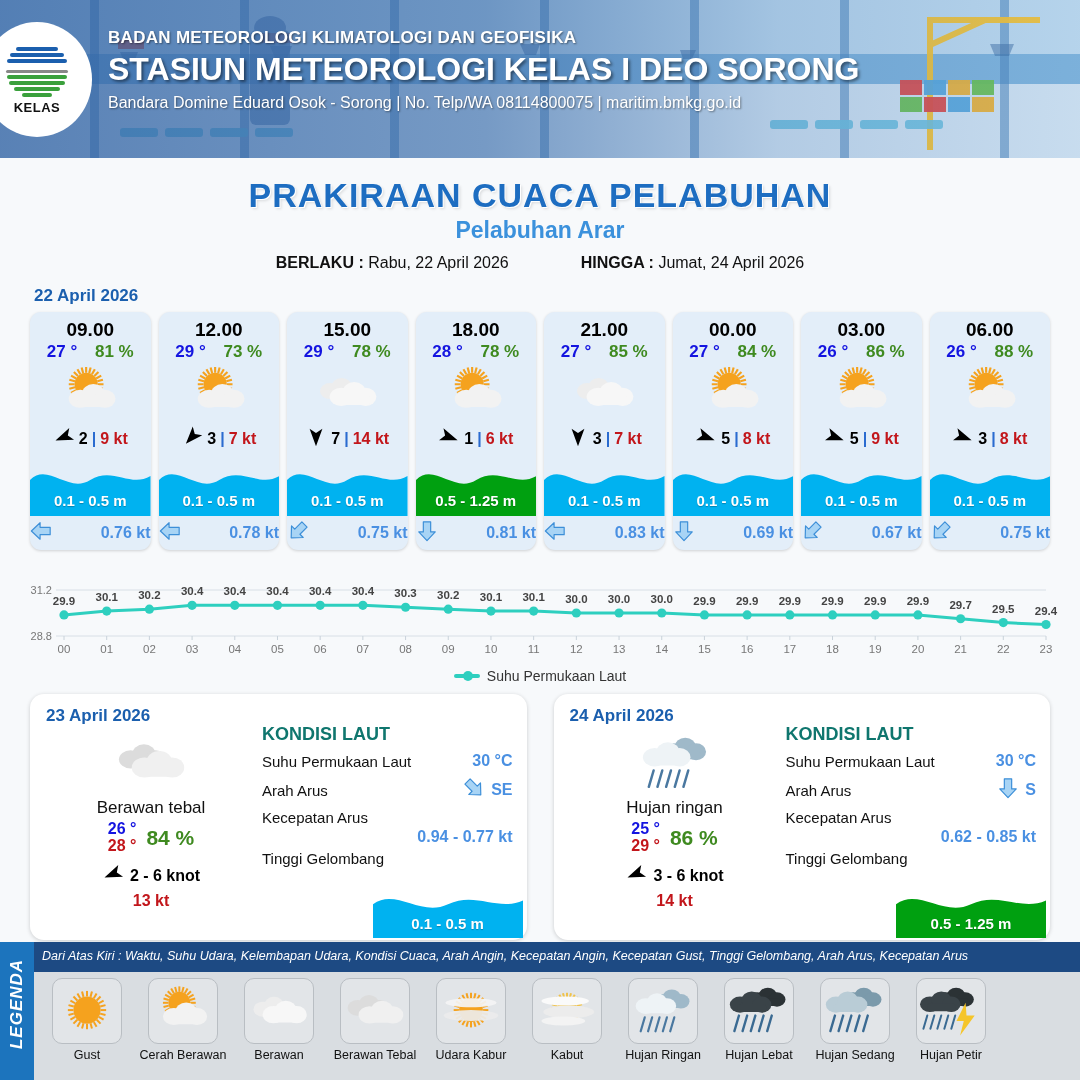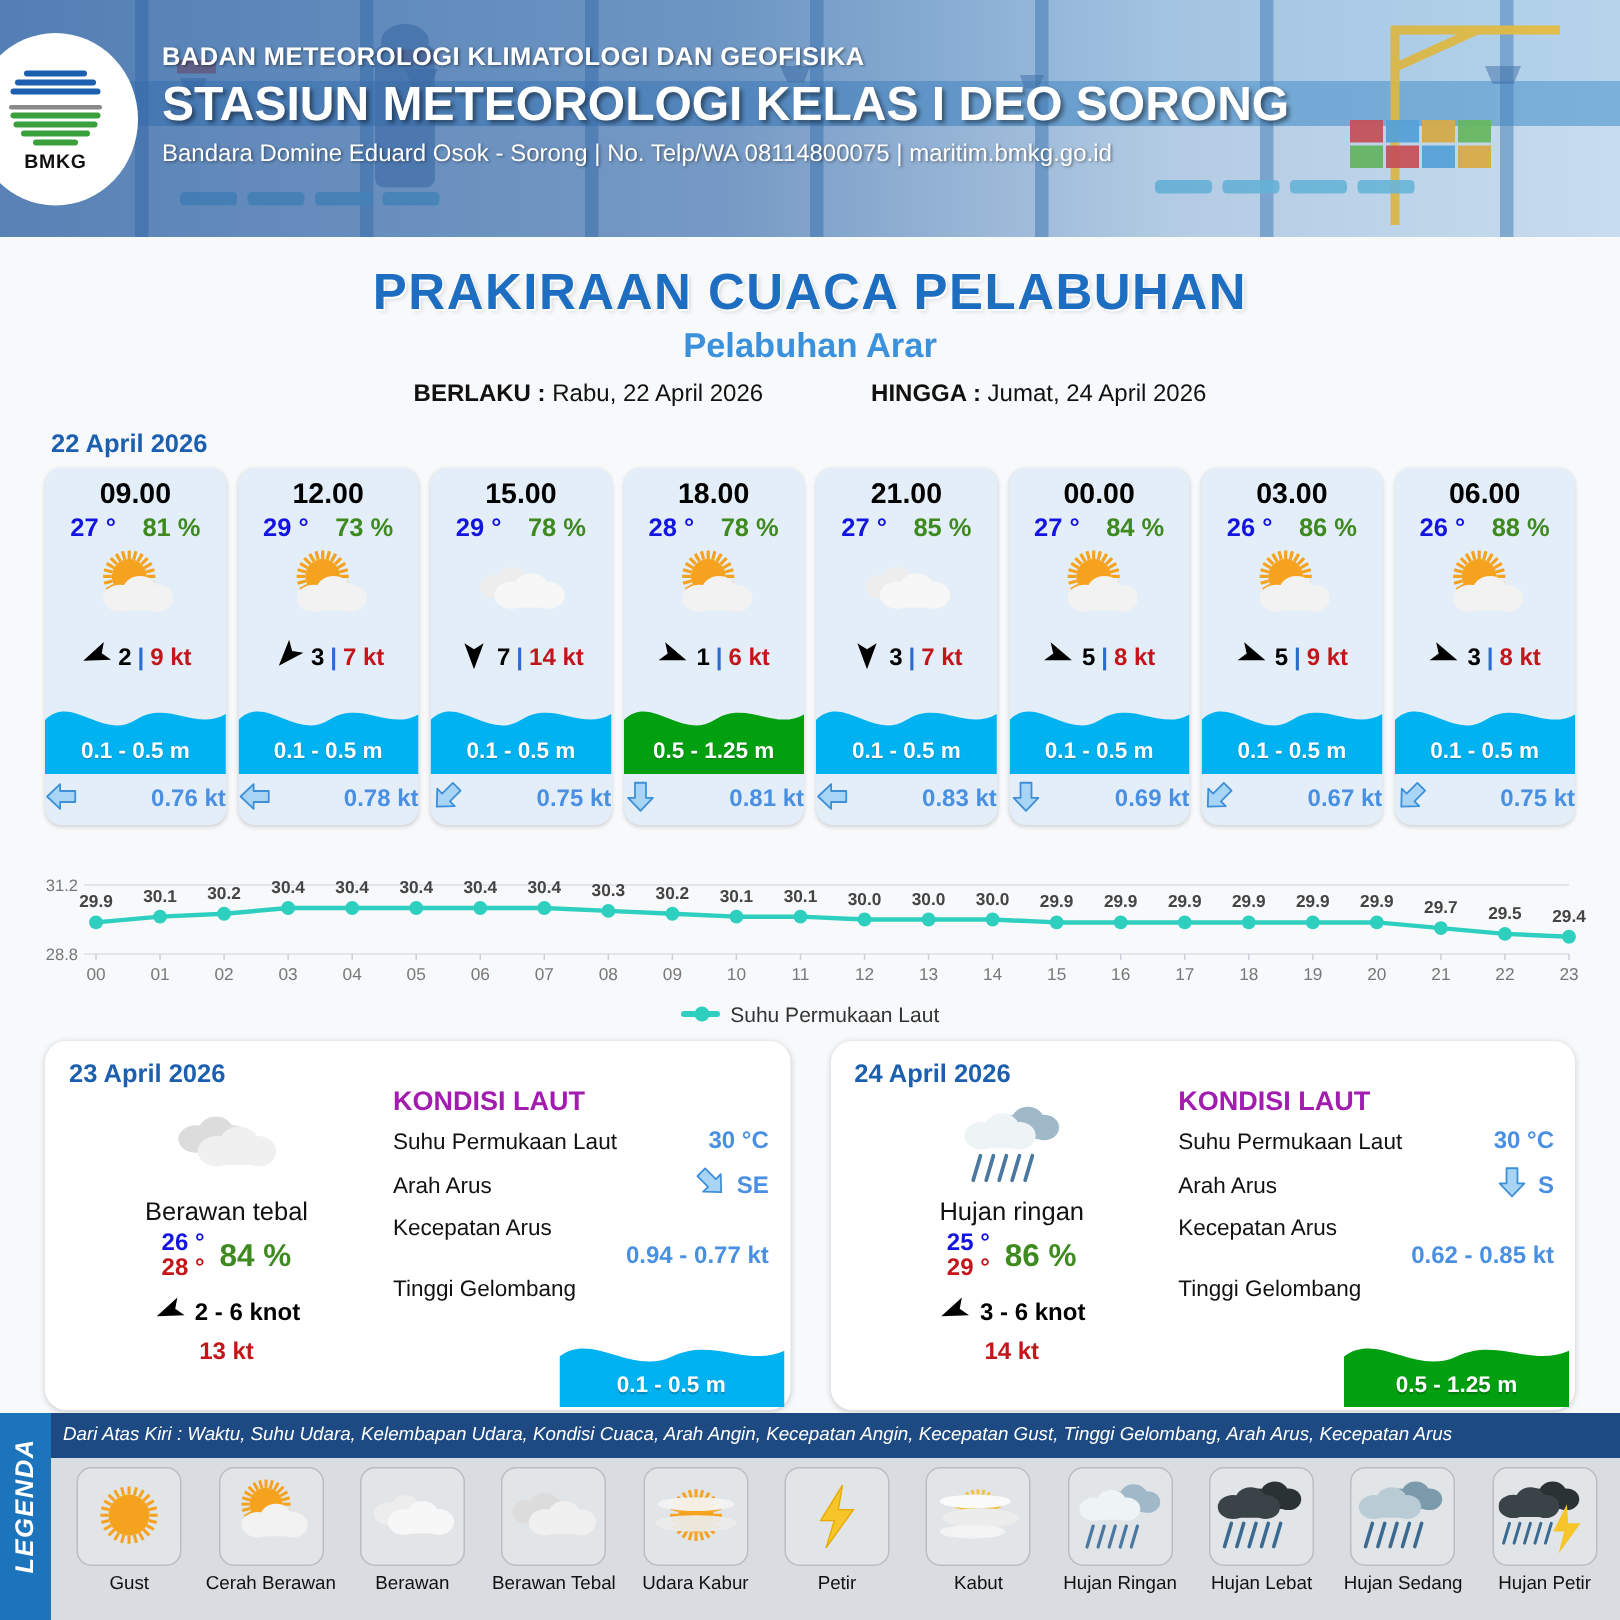--- a/index.html
+++ b/index.html
@@ -117,21 +117,21 @@
   .p-cond { font-size:17px; color:#111; margin-top:4px;}
   .p-temps { display:flex; align-items:center; justify-content:center; gap:10px; margin-top:3px;}
   .p-tcol { display:flex; flex-direction:column; line-height:1.05;}
   .p-tmin { font-size:16px; font-weight:bold; color:#1414e0;}
   .p-tmax { font-size:16px; font-weight:bold; color:#c2161b;}
   .p-hum { font-size:21px; font-weight:bold; color:#3f8a20;}
   .p-wind { display:flex; align-items:center; justify-content:center; gap:6px; margin-top:8px;}
   .p-wtxt { font-size:16px; font-weight:bold; color:#000;}
   .p-gust { font-size:16px; font-weight:bold; color:#c2161b; margin-top:3px;}
   .p-right { position:absolute; left:232px; top:30px; right:14px; }
-  .p-sea-title { font-size:18px; font-weight:bold; color:#a21caf; margin-bottom:4px;}
+  .p-sea-title { font-size:18px; font-weight:bold; color:#0f766e; margin-bottom:4px;}
   .p-row { display:flex; justify-content:space-between; align-items:center; margin-top:7px;}
   .p-row .lbl { font-size:15px; color:#111;}
   .p-row .val { font-size:16px; font-weight:bold; color:#4a90e2;}
   .p-dir { display:flex; align-items:center; gap:6px;}
   .p-cur-speed { text-align:right; font-size:16px; font-weight:bold; color:#4a90e2; margin-top:2px;}
   .p-wave { position:absolute; right:4px; bottom:2px; width:150px; height:58px;}
   .p-wave svg{position:absolute;inset:0;width:100%;height:100%;}
   .p-wave .wave-lbl{bottom:6px;font-size:15px;}
 
   
@@ -235,21 +235,21 @@
         <div class="lb" style="top:2px;left:10px;right:10px"></div>
         <div class="lb" style="top:8px;left:4px;right:4px"></div>
         <div class="lb" style="top:14px;left:1px;right:1px"></div>
         <div style="position:absolute;top:20px;left:0;right:0;height:5px;background:#fff"></div>
         <div style="position:absolute;top:25px;left:0;right:0;height:3px;background:#888;border-radius:2px"></div>
         <div class="lg" style="top:30px;left:1px;right:1px"></div>
         <div class="lg" style="top:36px;left:3px;right:3px"></div>
         <div class="lg" style="top:42px;left:8px;right:8px"></div>
         <div class="lg" style="top:48px;left:16px;right:16px"></div>
       </div>
-      <div class="logo-txt">BMKG</div>
+      <div class="logo-txt">KELAS</div>
     </div>
 
     <div class="hdr-text">
       <div class="hdr-l1">BADAN METEOROLOGI KLIMATOLOGI DAN GEOFISIKA</div>
       <div class="hdr-l2">STASIUN METEOROLOGI KELAS I DEO SORONG</div>
       <div class="hdr-l3">Bandara Domine Eduard Osok - Sorong | No. Telp/WA 08114800075 | maritim.bmkg.go.id</div>
     </div>
   </div>
 
   <div class="title-main">PRAKIRAAN CUACA PELABUHAN</div>
@@ -1120,28 +1120,20 @@
               <circle cx="34" cy="28" r="13" fill="#f5a21e"></circle>
               <ellipse cx="34" cy="20" rx="28" ry="5" fill="#f4f4f4" opacity=".92"></ellipse>
          <ellipse cx="34" cy="34" rx="30" ry="6" fill="#ececec" opacity=".92"></ellipse>
             </svg>
           </div>
     <div class="lg-label">Udara Kabur</div>
         </div>
         <div class="lg-item">
     <div class="lg-box">
             <svg width="62" height="54" viewBox="0 0 68 58">
-              <path d="M38 6 L22 32 L32 32 L26 52 L46 24 L35 24 Z" fill="#f5c52a" stroke="#e8a900" stroke-width="1"></path>
-            </svg>
-          </div>
-    <div class="lg-label">Petir</div>
-        </div>
-        <div class="lg-item">
-    <div class="lg-box">
-            <svg width="62" height="54" viewBox="0 0 68 58">
               <line x1="45" y1="26" x2="51" y2="26" stroke="#f0c24a" stroke-width="2.2"></line>
               <line x1="44.625184089179754" y1="28.84700949612773" x2="50.420739046914164" y2="30.39992376674285" stroke="#f0c24a" stroke-width="2.2"></line>
               <line x1="43.52627944162883" y1="31.5" x2="48.72243186433546" y2="34.5" stroke="#f0c24a" stroke-width="2.2"></line>
               <line x1="41.77817459305202" y1="33.77817459305202" x2="46.020815280171306" y2="38.020815280171306" stroke="#f0c24a" stroke-width="2.2"></line>
               <line x1="39.5" y1="35.52627944162882" x2="42.5" y2="40.722431864335455" stroke="#f0c24a" stroke-width="2.2"></line>
               <line x1="36.847009496127725" y1="36.625184089179754" x2="38.39992376674285" y2="42.420739046914164" stroke="#f0c24a" stroke-width="2.2"></line>
               <line x1="34" y1="37" x2="34" y2="43" stroke="#f0c24a" stroke-width="2.2"></line>
               <line x1="31.152990503872275" y1="36.625184089179754" x2="29.60007623325715" y2="42.420739046914164" stroke="#f0c24a" stroke-width="2.2"></line>
               <line x1="28.500000000000004" y1="35.52627944162883" x2="25.500000000000004" y2="40.72243186433546" stroke="#f0c24a" stroke-width="2.2"></line>
               <line x1="26.22182540694798" y1="33.77817459305202" x2="21.979184719828694" y2="38.020815280171306" stroke="#f0c24a" stroke-width="2.2"></line>

